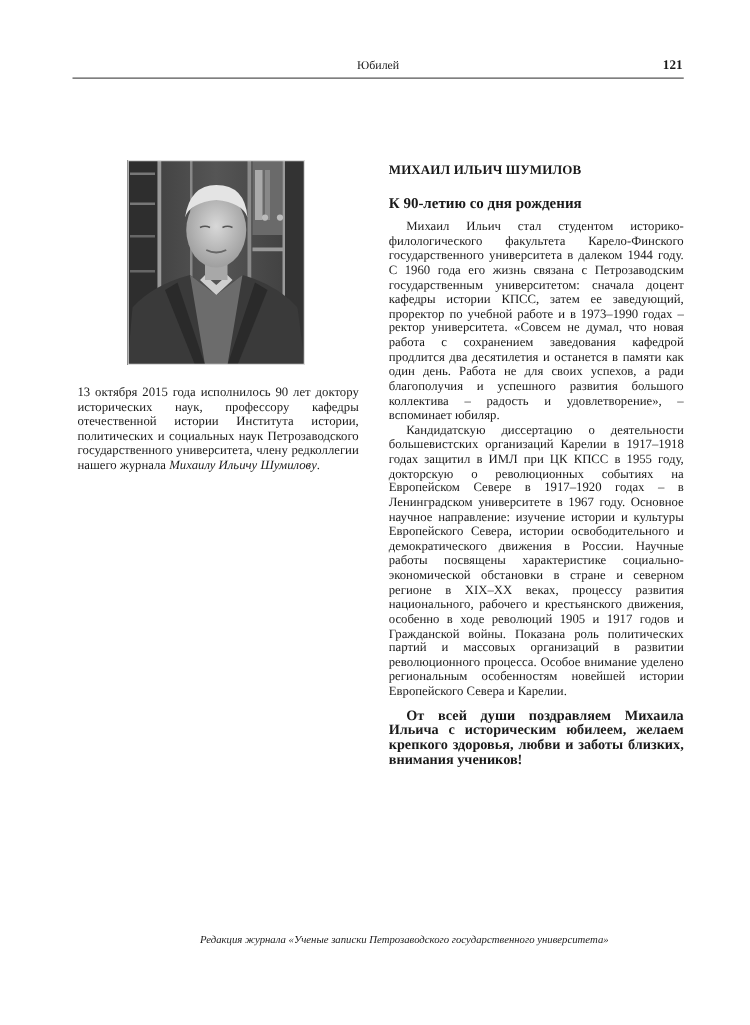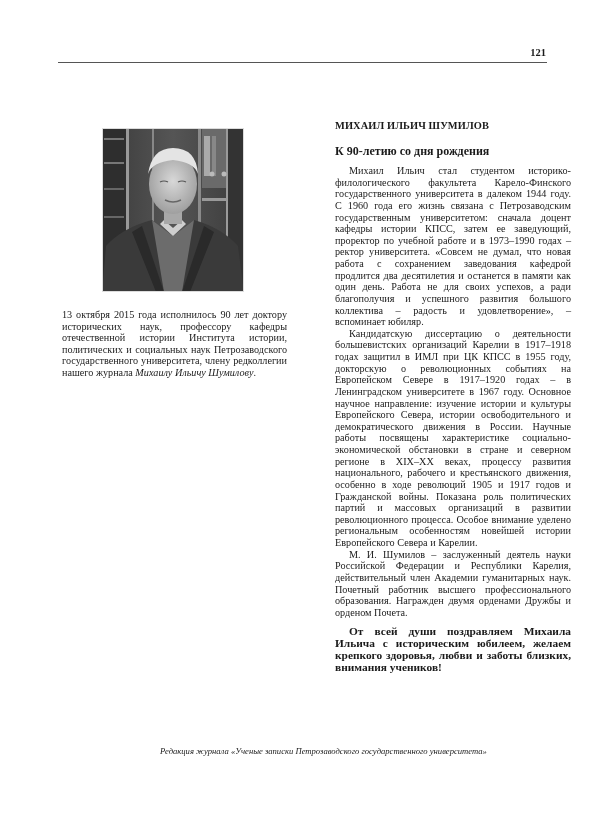--- a/index.html
+++ b/index.html
@@ -13,37 +13,38 @@
            border-top: 1px solid #555; }
 
     .photo { position: absolute; left: 102px; top: 128px; width: 142px; height: 164px;
            background: #4a4a4a; overflow: hidden; }
     .photo svg { display: block; }
 
     .caption { position: absolute; left: 62px; top: 309px; width: 225px;
            font-size: 10.2px; line-height: 11.6px; text-align: justify; }
     .caption i { font-style: italic; margin-top: 41px; }
 
-    .article { position: absolute; left: 311px; top: 120px; width: 236px; margin-left: 24px; }
+    .article { position: absolute; left: 311px; top: 131px; width: 236px; }
     .article h1 { margin: 0; font-size: 10.4px; font-weight: bold; letter-spacing: 0.1px; line-height: 12px; }
     .article h2 { margin: 14px 0 0 0; font-size: 12px; font-weight: bold; line-height: 11px; }
     .article .body { margin-top: 8px; font-size: 10.2px; line-height: 11.62px; text-align: justify;
            hyphens: manual; }
     .article .body p { margin: 0; text-indent: 14px; }
     .article .greeting { margin-top: 8px; font-size: 11.4px; line-height: 11.8px; font-weight: bold;
            text-align: justify; }
     .article .greeting p { margin: 0; text-indent: 14px; }
 
     .signature { position: absolute; left: 100px; top: 746px; width: 447px; text-align: center;
            font-size: 8.6px; font-style: italic; }
   </style>
 </head>
 <body>
 
 <div class="running-head">
+  <span class="section">Юбилей</span>
   <span class="pageno">121</span>
 </div>
 <div class="head-rule"></div>
 
 <div class="photo" title="Портрет Михаила Ильича Шумилова">
   <svg width="142" height="164" viewBox="0 0 142 164">
     <defs>
       <linearGradient id="bg" x1="0" y1="0" x2="1" y2="0">
         <stop offset="0" stop-color="#3a3a3a"></stop>
         <stop offset="0.5" stop-color="#555"></stop>
@@ -96,20 +97,19 @@
 <div class="caption">
   <span>13 октября 2015 года исполнилось 90 лет доктору исторических наук, профессору кафедры отечественной истории Института истории, политических и социальных наук Петрозаводского государственного университета, члену редколлегии нашего журнала </span><i>Михаилу Ильичу Шумилову</i><span>.</span>
 </div>
 
 <div class="article">
   <h1>МИХАИЛ ИЛЬИЧ ШУМИЛОВ</h1>
   <h2>К 90-летию со дня рождения</h2>
   <div class="body">
     <p>Михаил Ильич стал студентом историко-филологического факультета Карело-Финского государственного университета в далеком 1944 году. С 1960 года его жизнь связана с Петрозаводским государственным университетом: сначала доцент кафедры истории КПСС, затем ее заведующий, проректор по учебной работе и в 1973–1990 годах – ректор университета. «Совсем не думал, что новая работа с сохранением заведования кафедрой продлится два десятилетия и останется в памяти как один день. Работа не для своих успехов, а ради благополучия и успешного развития большого коллектива – радость и удовлетворение», – вспоминает юбиляр.</p>
     <p>Кандидатскую диссертацию о деятельности большевистских организаций Карелии в 1917–1918 годах защитил в ИМЛ при ЦК КПСС в 1955 году, докторскую о революционных событиях на Европейском Севере в 1917–1920 годах – в Ленинградском университете в 1967 году. Основное научное направление: изучение истории и культуры Европейского Севера, истории освободительного и демократического движения в России. Научные работы посвящены характеристике социально-экономической обстановки в стране и северном регионе в XIX–XX веках, процессу развития национального, рабочего и крестьянского движения, особенно в ходе революций 1905 и 1917 годов и Гражданской войны. Показана роль политических партий и массовых организаций в развитии революционного процесса. Особое внимание уделено региональным особенностям новейшей истории Европейского Севера и Карелии.</p>
-    <p>М. И. Шумилов – заслуженный деятель науки Российской Федерации и Республики Карелия, действительный член Академии гуманитарных наук. Почетный работник высшего профессионального образования. Награжден двумя орденами Дружбы и орденом Почета.</p>
   </div>
   <div class="greeting">
     <p>От всей души поздравляем Михаила Ильича с историческим юбилеем, желаем крепкого здоровья, любви и заботы близких, внимания учеников!</p>
   </div>
 </div>
 
 <div class="signature">Редакция журнала «Ученые записки Петрозаводского государственного университета»</div>
 
 </body></html>

